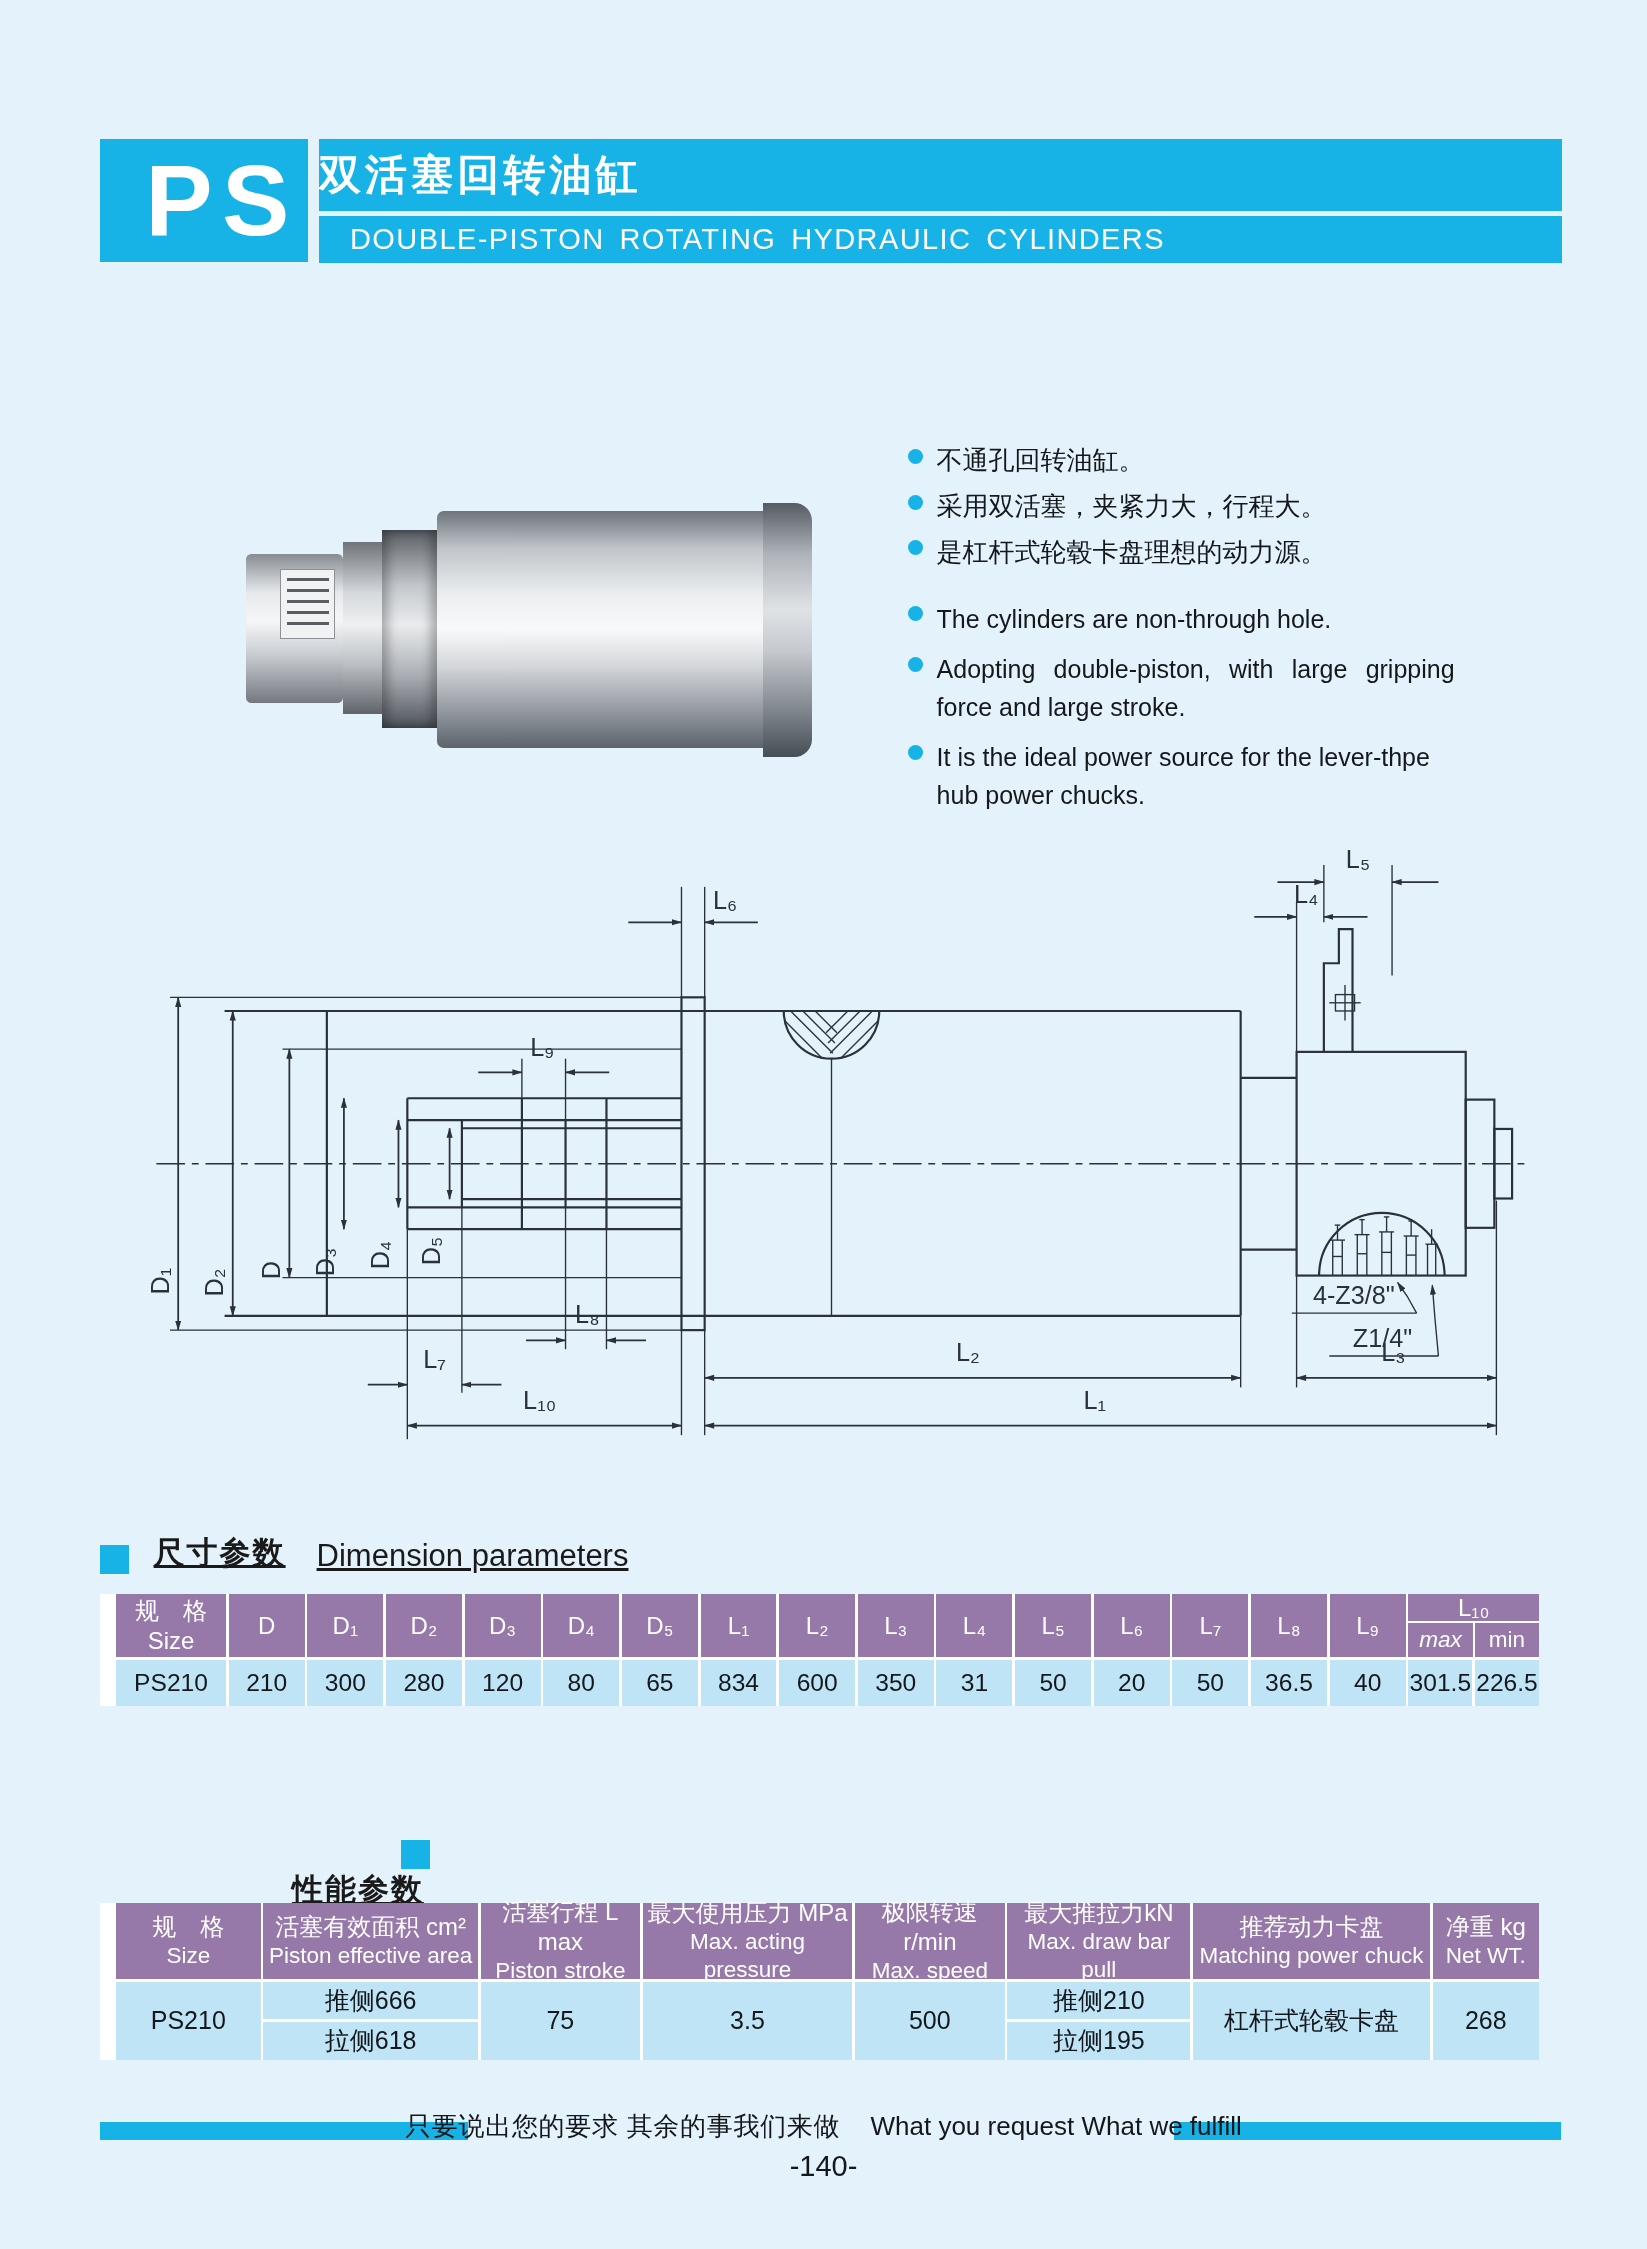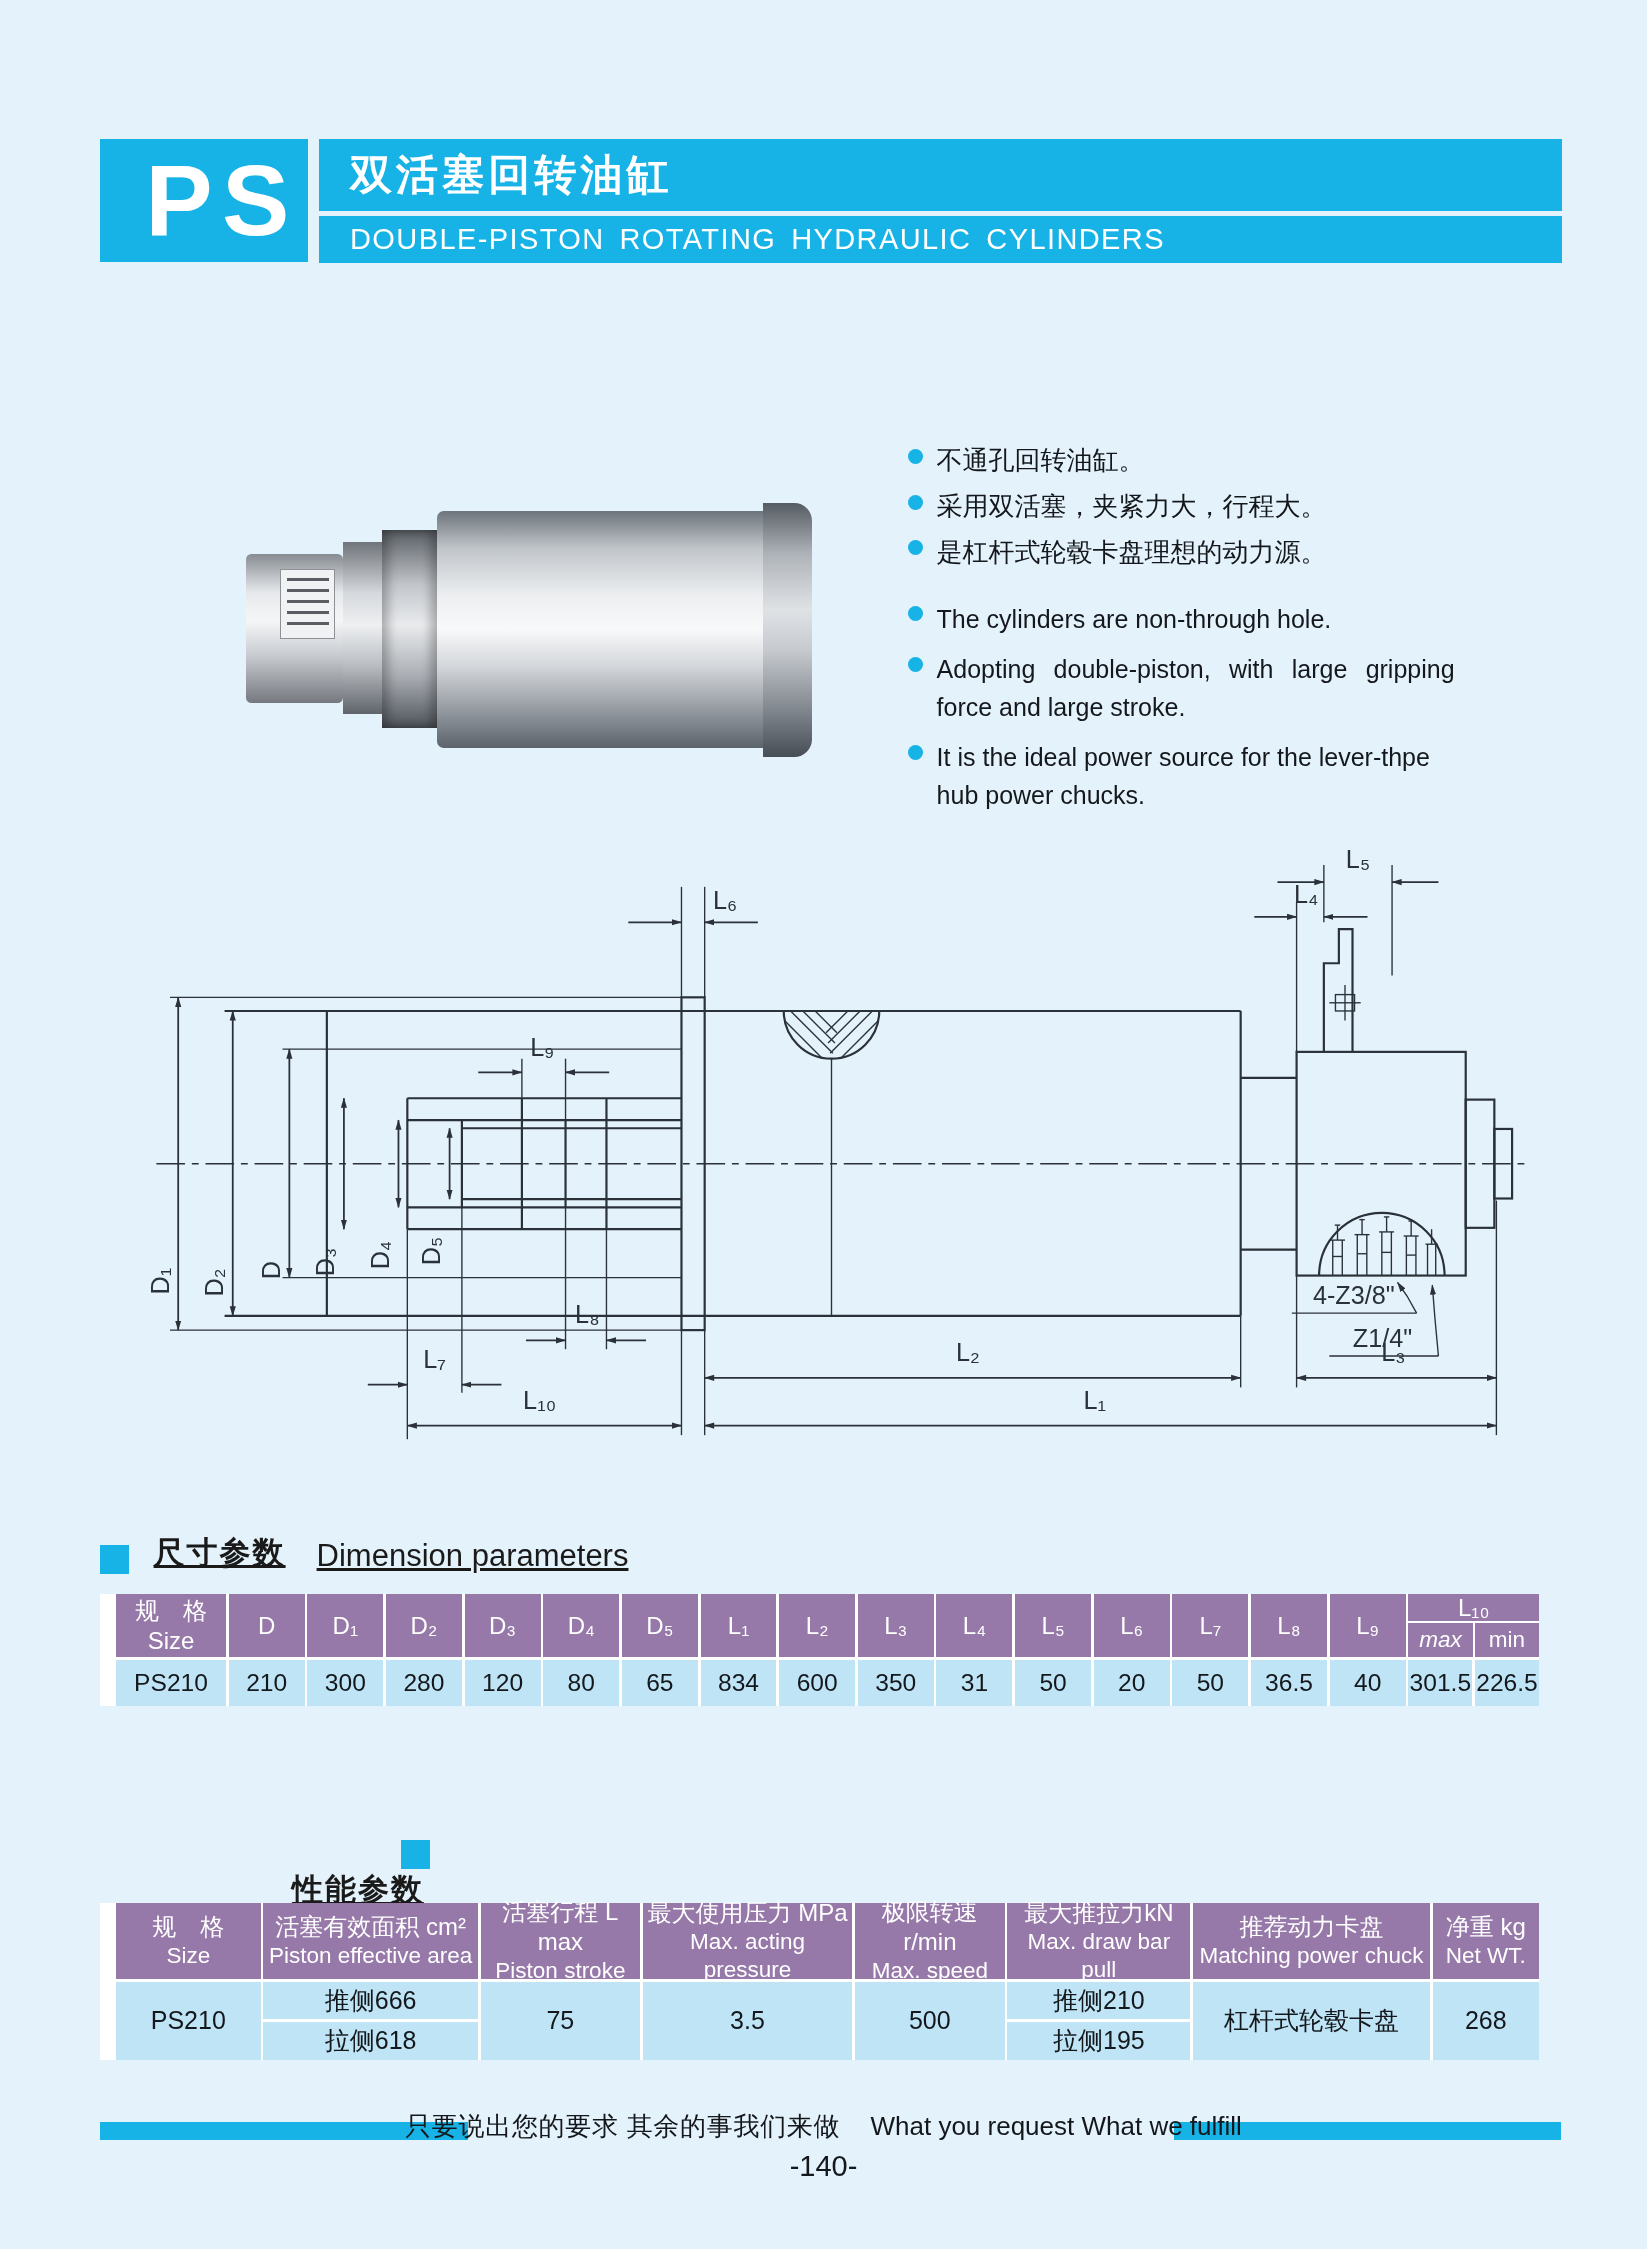--- a/index.html
+++ b/index.html
@@ -11,21 +11,21 @@
   }
   
   .ps-block {
     position:absolute; left:100px; top:139px; width:208px; height:123px;
     background:#17b3e6; color:#fff; display:flex; align-items:center; justify-content:center;
     font-size:101px; font-weight:bold; letter-spacing:9.5px;padding-left:36px;
   }
   .title-bar-zh {
     position:absolute; left:319px; top:139px; width:1243px; height:72px;
     background:#17b3e6; color:#fff; display:flex; align-items:center;
-    font-size:42px; font-weight:bold; padding-left:31px; letter-spacing:4.1px;
+    font-size:42px; font-weight:bold; letter-spacing:4.1px;
   }
   .title-bar-en {
     position:absolute; left:319px; top:216px; width:1243px; height:47px;
     background:#17b3e6; color:#fff; display:flex; align-items:center;
     font-size:29px; padding-left:31px; letter-spacing:1.4px; word-spacing:5.5px;
   }
   
   .photo { position:absolute; left:246px; top:508px; width:566px; height:259px; }
   .photo div { position:absolute; }
   .p-rod { left:0; top:46px; width:97px; height:149px; border-radius:5.5px;

